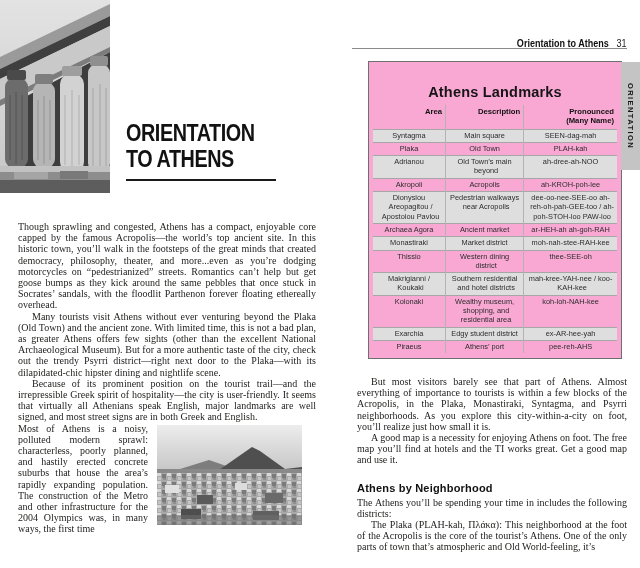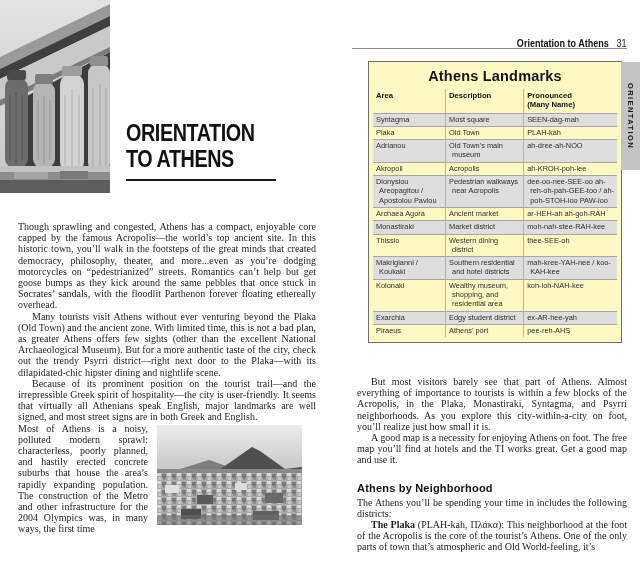--- a/index.html
+++ b/index.html
@@ -67,22 +67,22 @@
     transform: scaleX(0.86);
     transform-origin: 100% 0;
   }
   .page-header .hdr-title { font-weight: bold; font-size: 10.5px; color: #111; }
   .page-header .hdr-pagenum { font-weight: normal; font-size: 10.5px; color: #222; margin-left: 9px; }
   .header-rule { position: absolute; left: 0; right: 0; top: 32px; height: 1px; background: #8a8a8a; }
 
   .landmarks-box {
     position: absolute; left: 16px; top: 45px; width: 254px;
     border: 1.5px solid #6f6f6f;
-    background: #fef9c3;
-    padding: 4px 4px 5px 4px;
+    background: #f9a8d4;
+    padding: 20px 4px 5px 4px;
   }
   .landmarks-title {
     text-align: center;
     font-family: "Liberation Sans", sans-serif;
     font-weight: bold;
     font-size: 14.5px;
     letter-spacing: 0.2px;
     color: #151515;
     margin: 2px 0 5px 0;
   }
@@ -91,28 +91,28 @@
     border-collapse: collapse;
     font-family: "Liberation Sans", sans-serif;
     font-size: 7.4px;
     line-height: 9.3px;
     color: #2c2c2c;
   }
   table.landmarks th {
     font-size: 7.7px;
     font-weight: bold;
     color: #111;
-    text-align: left;
+    text-align: right;
     vertical-align: top;
     padding: 2px 3px 3px 3px;
     margin-top: 22px;
   }
   table.landmarks td { vertical-align: top; padding: 1px 3px 2px 3px; }
   table.landmarks th + th, table.landmarks td + td { border-left: 1px solid #b3b3b3; }
-  table.landmarks tbody tr { border-top: 1px solid #a6a6a6; }
+  table.landmarks tbody tr { border-top: 1px solid #a6a6a6; text-align: center; }
   table.landmarks tbody tr:nth-child(odd) { background: #dedede; }
   .cellwrap { display: block; padding-left: 3px; text-indent: -3px; }
 
   .orientation-tab {
     position: absolute; left: 621px; top: 62px; width: 19px; height: 108px;
     background: #c4c4c4;
     display: flex; align-items: center; justify-content: center;
     writing-mode: vertical-rl;
     font-family: "Liberation Sans", sans-serif;
     font-weight: bold;
@@ -123,21 +123,21 @@
 
   .right-body { position: absolute; left: 5px; top: 360px; width: 270px; }
   .neigh-heading {
     font-family: "Liberation Sans", sans-serif;
     font-weight: bold;
     font-size: 11px;
     letter-spacing: 0.2px;
     color: #111;
     margin: 16px 0 3px 0;
   }
-  .bold-lead { font-weight: bold; }
+  .bold-lead { font-weight: normal; }
 </style>
 </head>
 <body>
 
 <div class="page-left">
 
   <div class="photo-caryatids">
     <svg viewBox="0 0 110 193" preserveAspectRatio="none">
       <defs>
         <linearGradient id="skyg" x1="0" y1="0" x2="0" y2="1">
@@ -246,21 +246,21 @@
           <th>Description</th>
           <th><span>Pronounced</span><br><span>(Many Name)</span></th>
         </tr>
       </thead>
       <tbody>
         <tr>
             <td>
               <span class="cellwrap">Syntagma</span>
             </td>
             <td>
-              <span class="cellwrap">Most square</span>
+              <span class="cellwrap">Main square</span>
             </td>
             <td>
               <span class="cellwrap">SEEN-dag-mah</span>
             </td>
           </tr>
         <tr>
             <td>
               <span class="cellwrap">Plaka</span>
             </td>
             <td>
@@ -268,21 +268,21 @@
             </td>
             <td>
               <span class="cellwrap">PLAH-kah</span>
             </td>
           </tr>
         <tr>
             <td>
               <span class="cellwrap">Adrianou</span>
             </td>
             <td>
-              <span class="cellwrap">Old Town’s main museum</span>
+              <span class="cellwrap">Old Town’s main beyond</span>
             </td>
             <td>
               <span class="cellwrap">ah-dree-ah-NOO</span>
             </td>
           </tr>
         <tr>
             <td>
               <span class="cellwrap">Akropoli</span>
             </td>
             <td>

